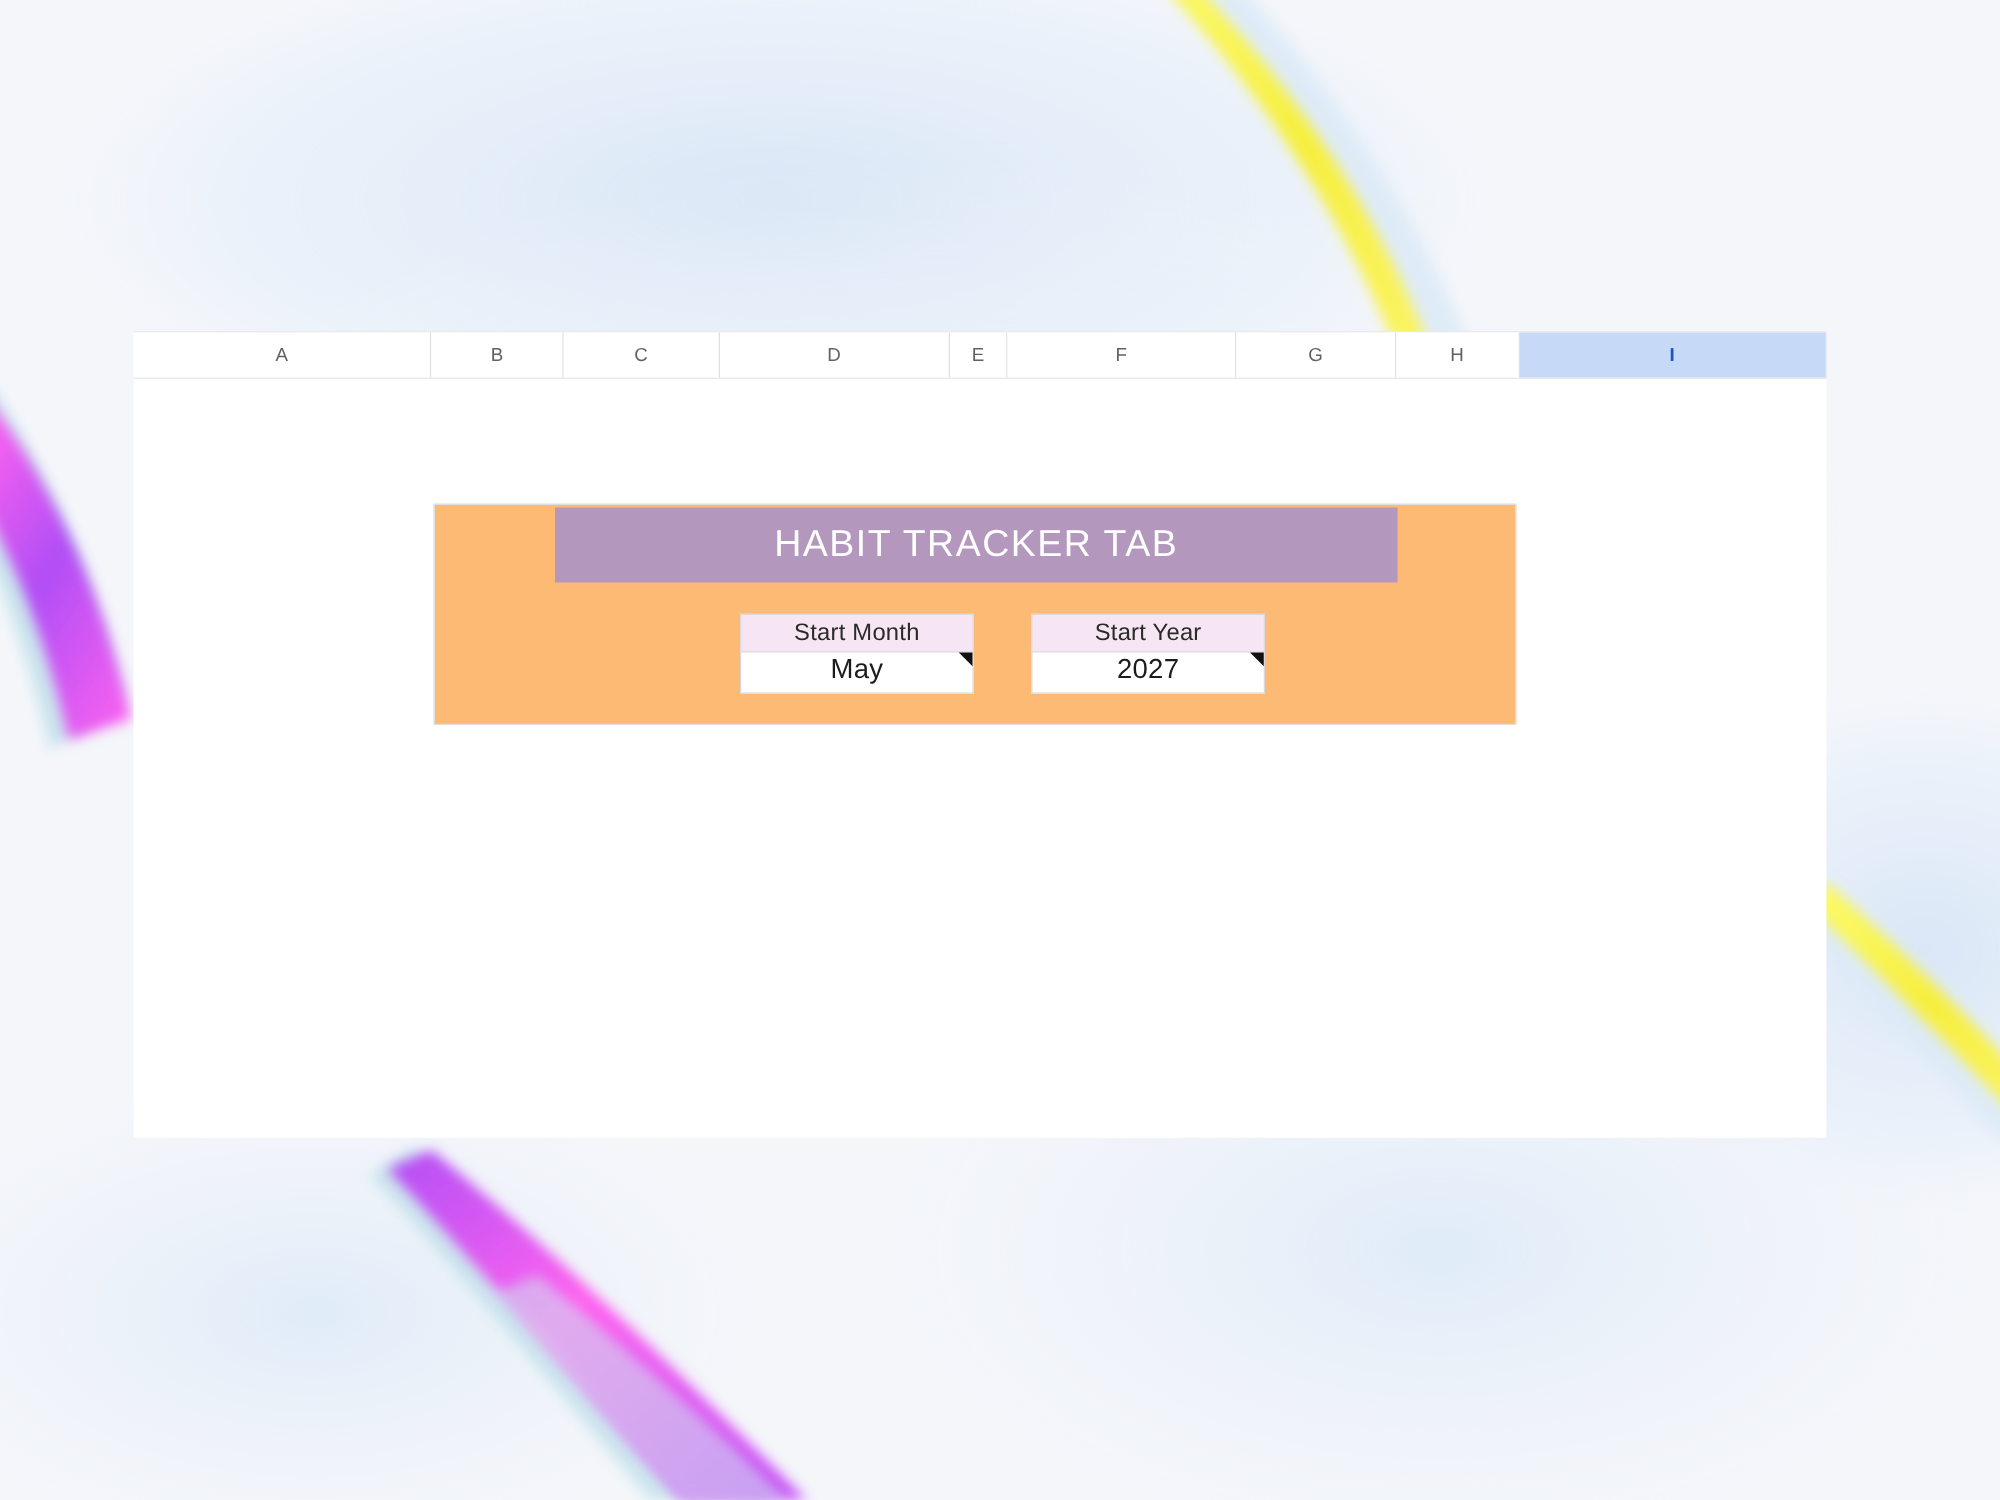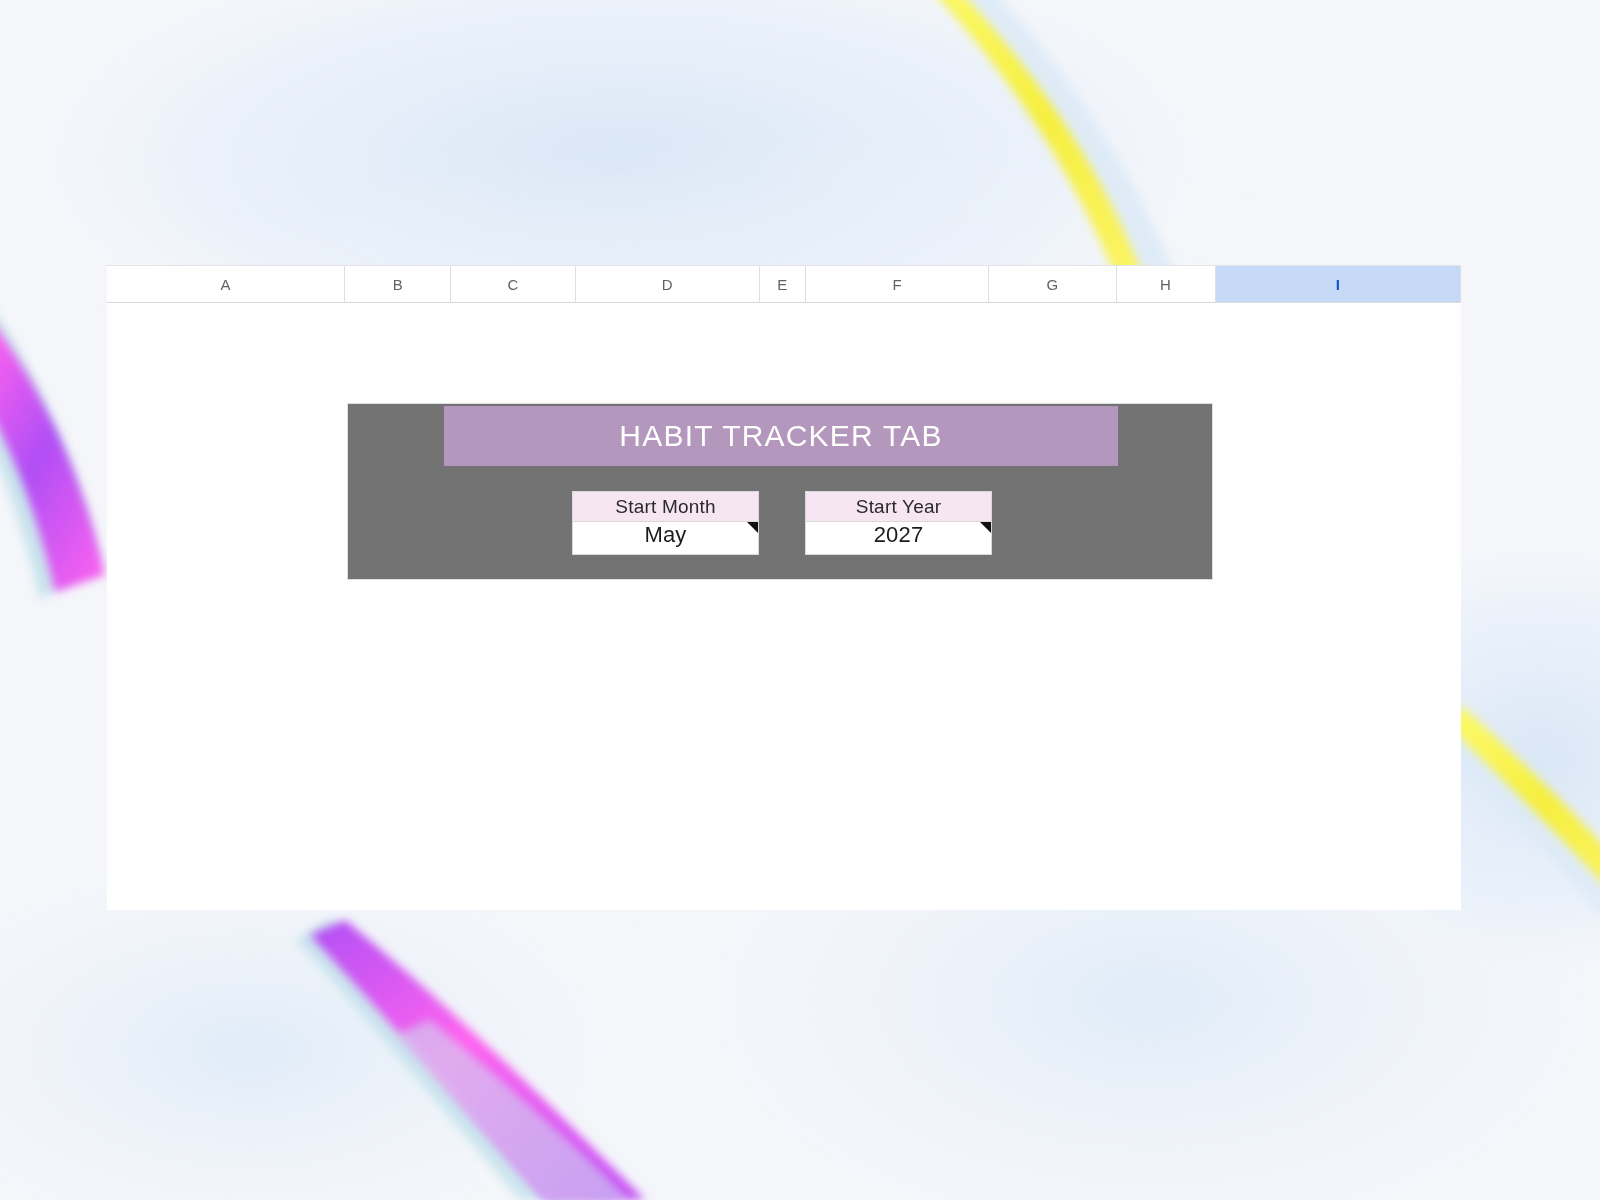--- a/index.html
+++ b/index.html
@@ -77,21 +77,21 @@
 
   
   #tracker-card {
     position: absolute;
     left: 240px;      
     top: 100px;       
     width: 866px;     
     height: 177px;    
     border: 1px solid #dfdfe1;
     box-sizing: border-box;
-    background: #737373;
+    background: #fdba74;
   }
 
   #title-banner {
     position: absolute;
     left: 96px;       
     top: 2px;
     width: 674px;     
     height: 60px;
     background: #b397bd;
     display: flex;
@@ -101,20 +101,21 @@
   #title-banner-text {
     color: #ffffff;
     font-size: 30px;
     font-weight: 400;
     letter-spacing: 1.2px;
     font-family: "Liberation Sans", sans-serif;
   }
 
   .field-group {
     position: absolute;
+    margin-left: 20px;
   }
   #field-start-month { left: 224px; top: 87px; width: 187px; }
   #field-start-year  { left: 457px; top: 87px; width: 187px; border-radius: 15px; }
 
   .field-label {
     height: 30px;
     background: #f6e6f3;
     border: 1px solid #ddd7e0;
     border-bottom: none;
     box-sizing: border-box;

